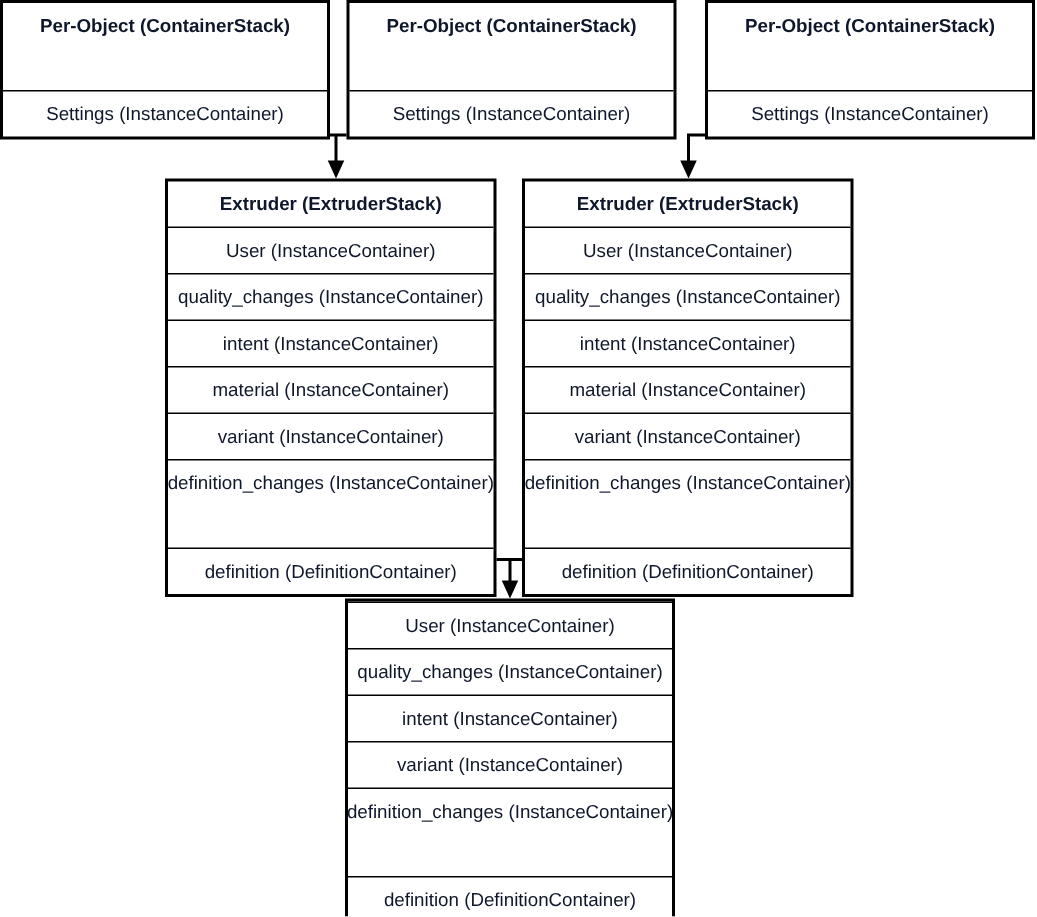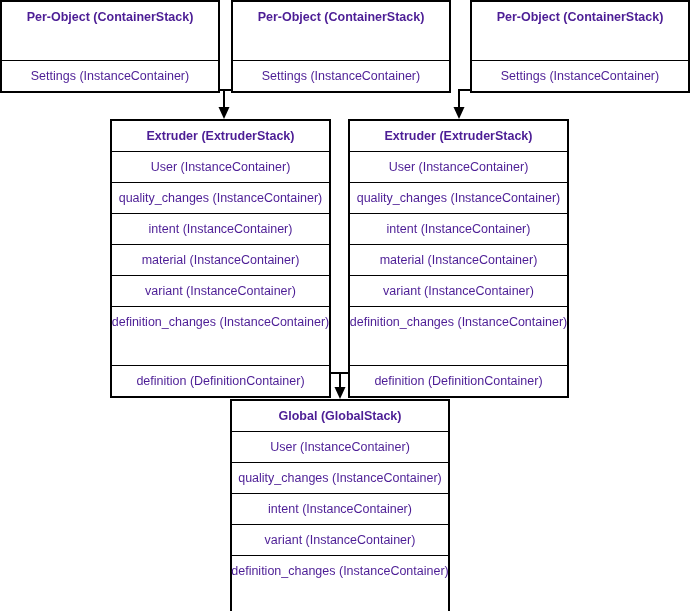--- a/index.html
+++ b/index.html
@@ -26,21 +26,21 @@
     flex-direction: column;
   }
   .row {
     box-sizing: border-box;
     height: 30px;
     line-height: 1;
     display: flex;
     align-items: center;
     justify-content: center;
     font-size: 12.5px;
-    color: #4c1d95;
+    color: #0f172a;
     border-top: 1.5px solid #000000;
     white-space: nowrap;
     padding: 15px 3px;
   }
   .row.header {
     border-top: none;
     font-weight: bold;
     font-size: 12.5px;
   }
   .row.last {
@@ -121,21 +121,20 @@
     <div class="row">User (InstanceContainer)</div>
     <div class="row">quality_changes (InstanceContainer)</div>
     <div class="row">intent (InstanceContainer)</div>
     <div class="row">material (InstanceContainer)</div>
     <div class="row">variant (InstanceContainer)</div>
     <div class="row">definition_changes (InstanceContainer)</div>
     <div class="row last">definition (DefinitionContainer)</div>
   </div>
 
   <div class="stack" style="left:230px; top:399px; width:220px;">
-    <div class="row header">Global (GlobalStack)</div>
     <div class="row">User (InstanceContainer)</div>
     <div class="row">quality_changes (InstanceContainer)</div>
     <div class="row">intent (InstanceContainer)</div>
     <div class="row">variant (InstanceContainer)</div>
     <div class="row">definition_changes (InstanceContainer)</div>
     <div class="row last">definition (DefinitionContainer)</div>
   </div>
 
 </div>
 

